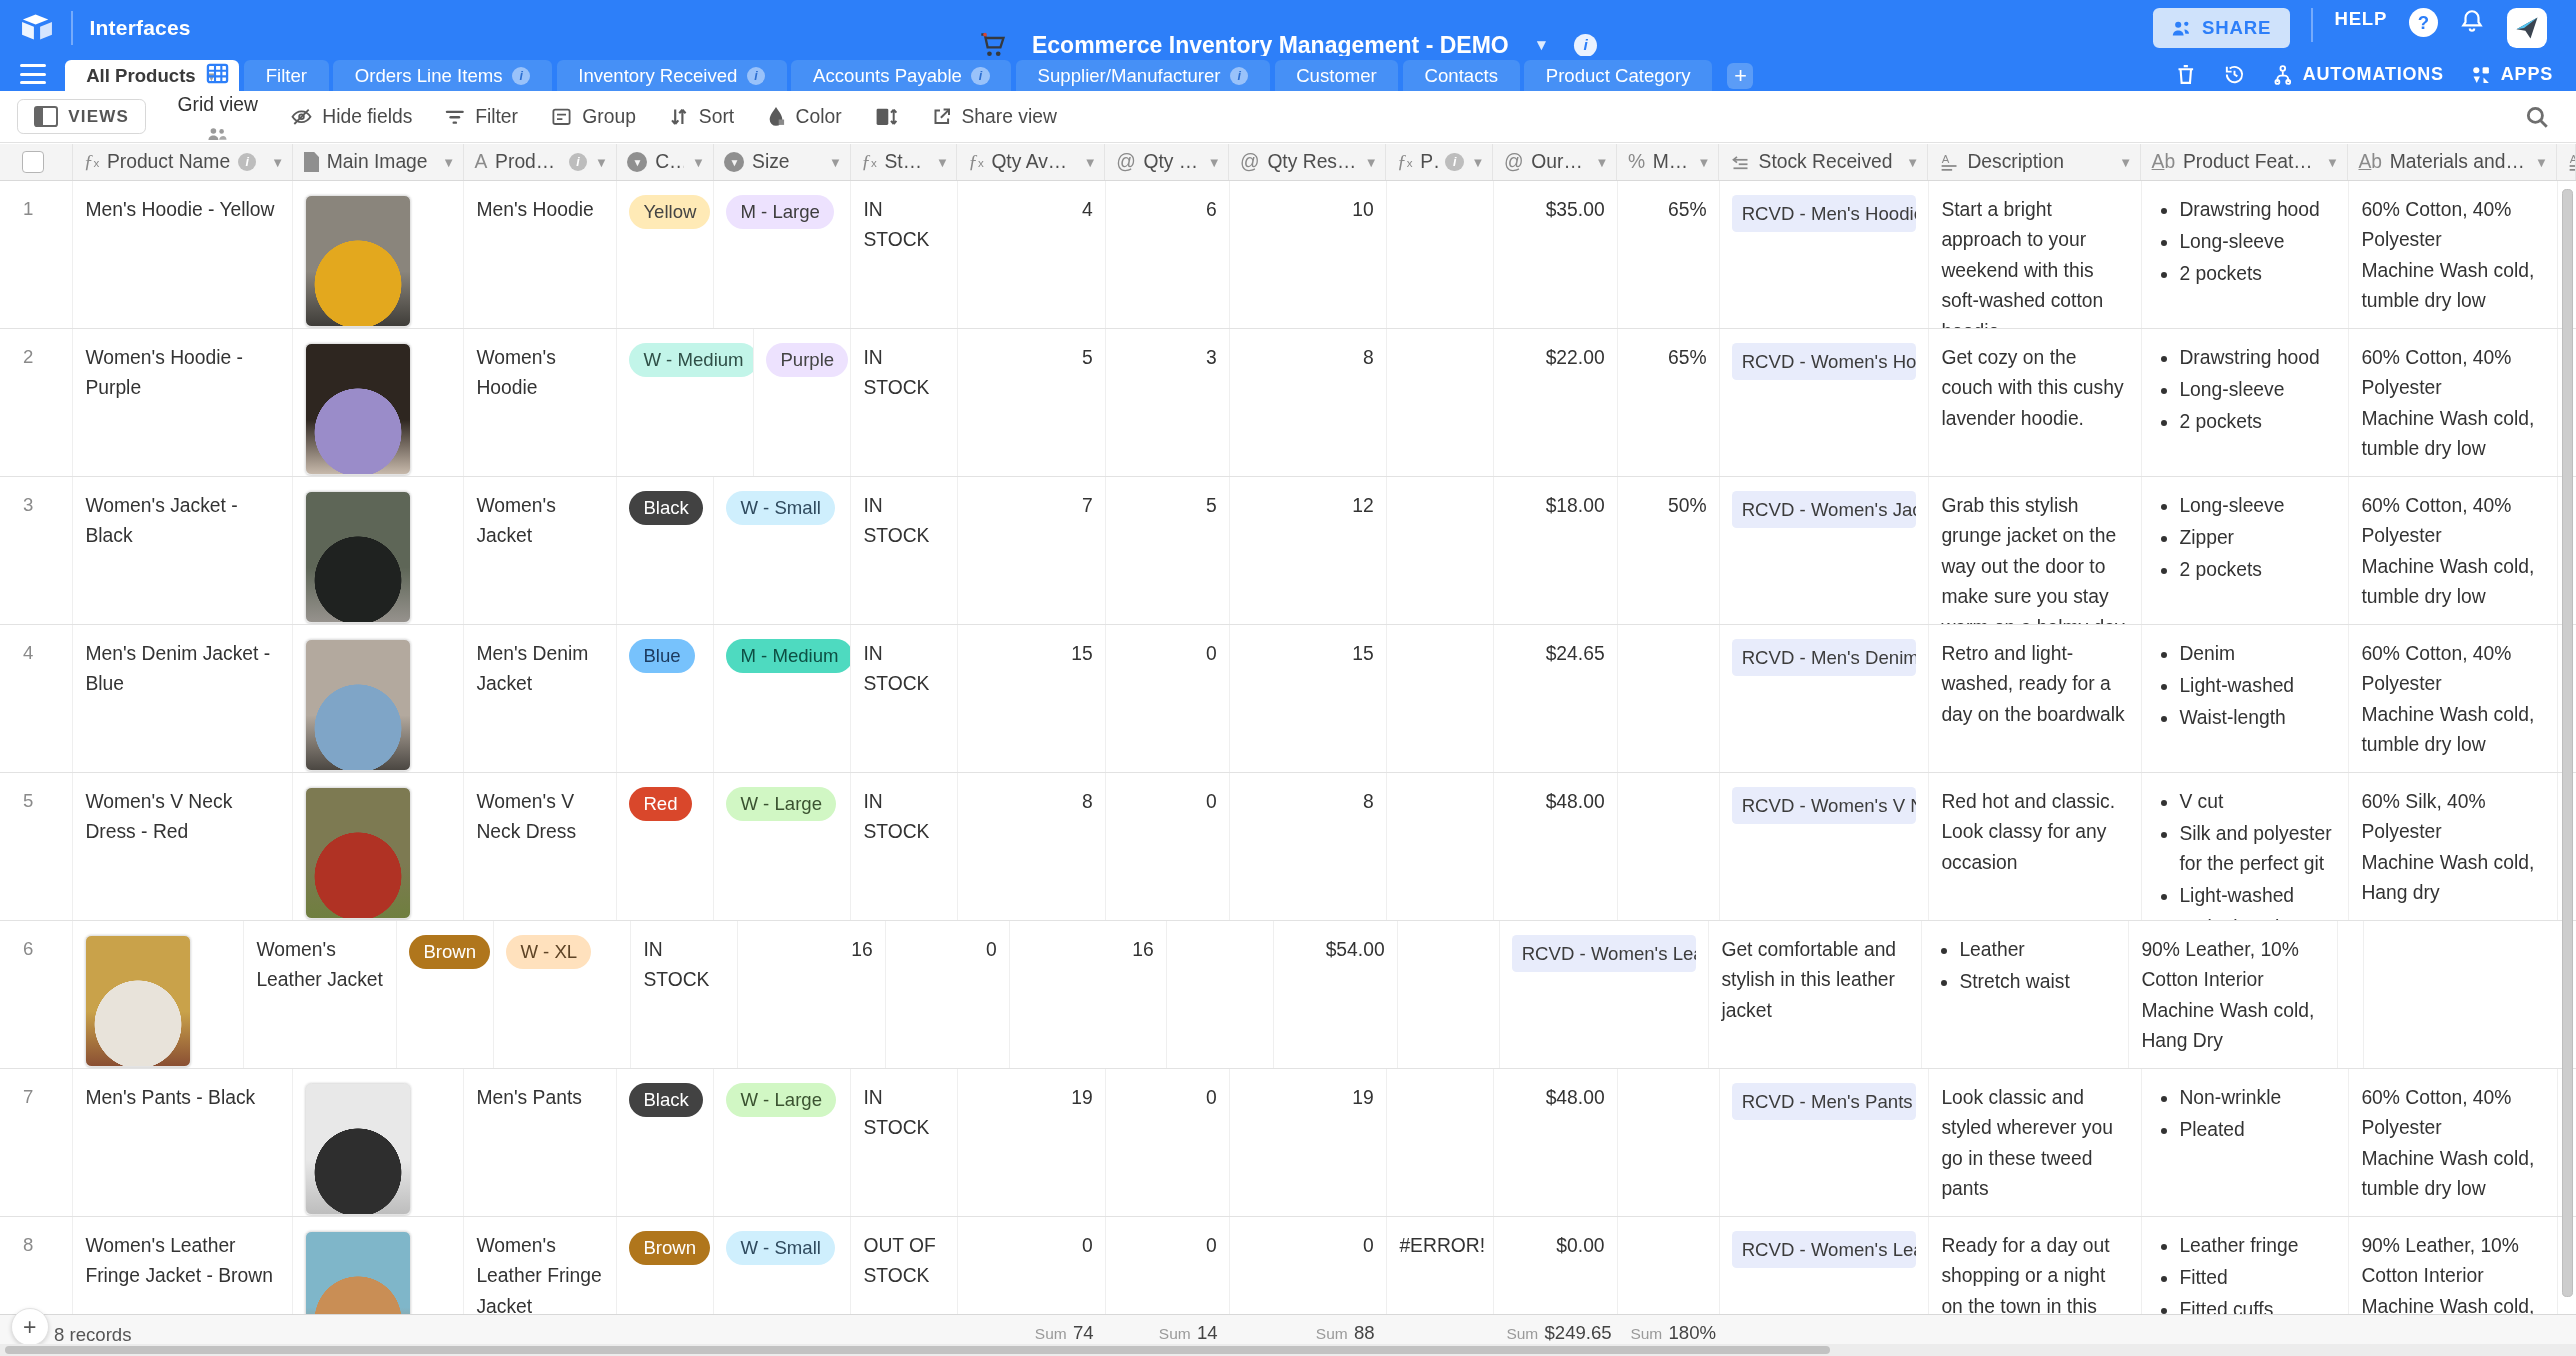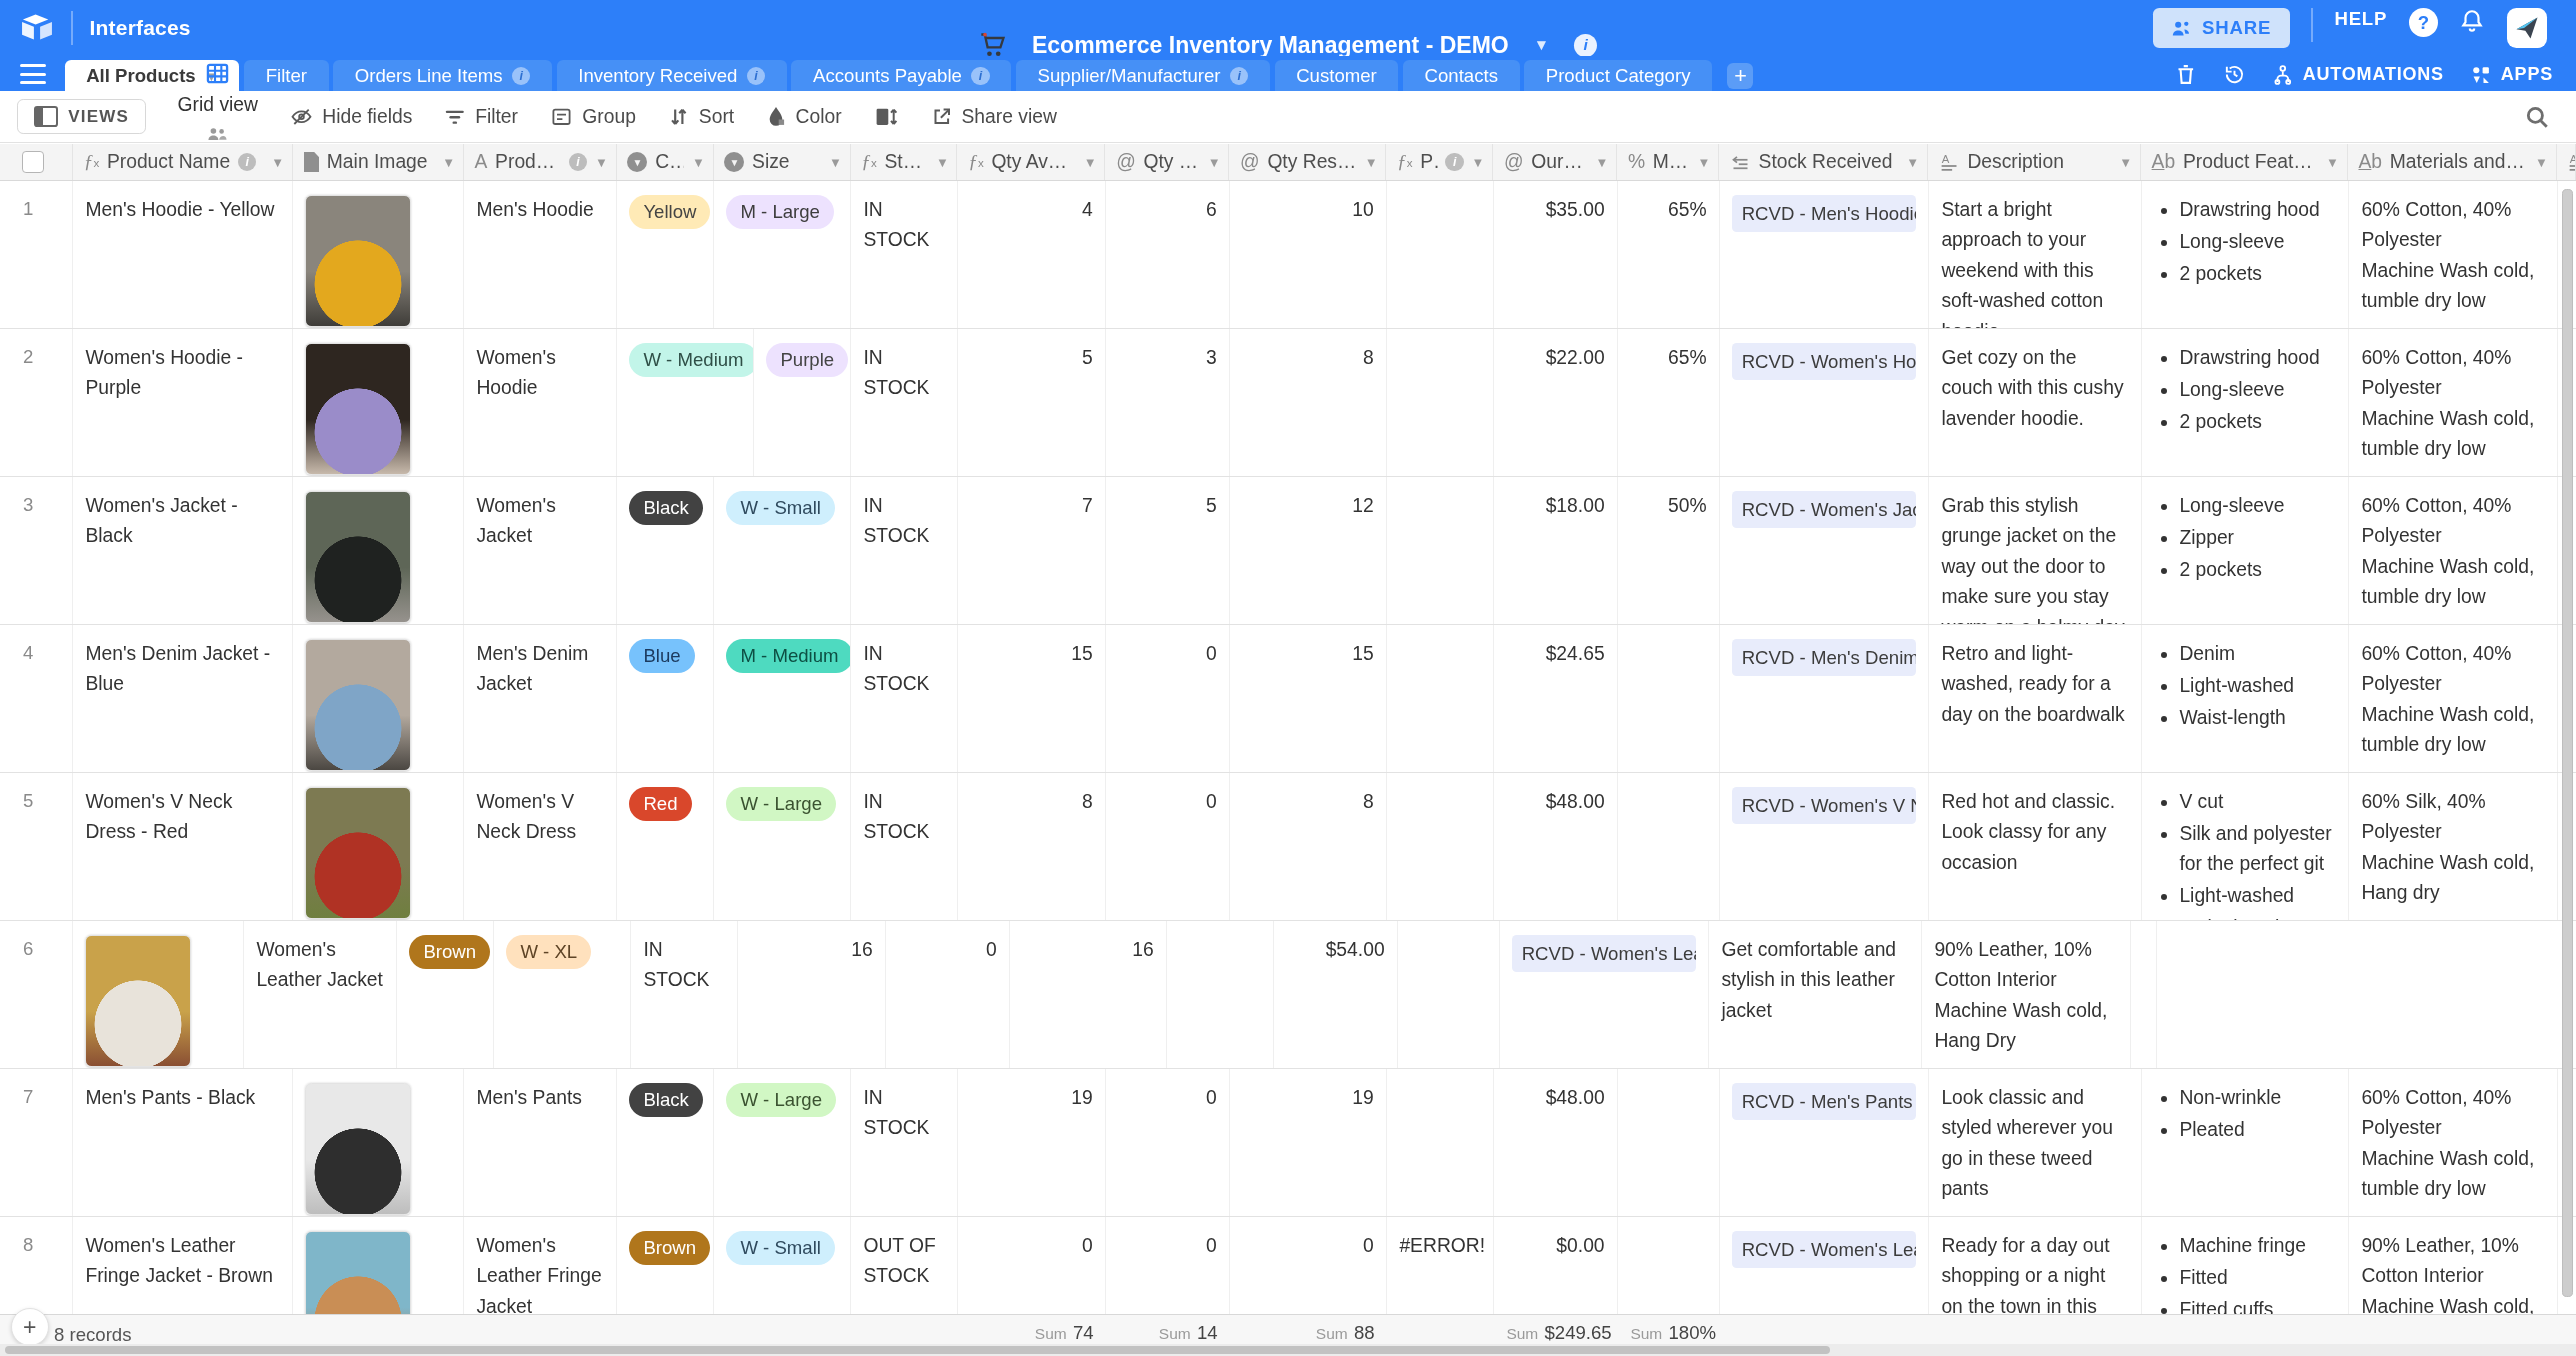--- a/index.html
+++ b/index.html
@@ -610,20 +610,26 @@
           <div class="cell num" style="width: 148px; flex: 0 0 auto;">16</div>
           <div class="cell num" style="width: 124px; flex: 0 0 auto;">0</div>
           <div class="cell num" style="width: 157px; flex: 0 0 auto;">16</div>
           <div class="cell" style="width: 107px; flex: 0 0 auto;"></div>
           <div class="cell num" style="width: 124px; flex: 0 0 auto;">$54.00</div>
           <div class="cell num" style="width: 102px; flex: 0 0 auto;"></div>
           <div class="cell" style="width: 209px; flex: 0 0 auto;">
             <div class="lchip" style="background: rgb(232, 236, 251);">RCVD - Women's Leather Jack</div>
           </div>
           <div class="cell" style="width: 213px; flex: 0 0 auto;">Get comfortable and stylish in this leather jacket</div>
+          <div class="cell" style="width: 207px; flex: 0 0 auto;">
+            <ul>
+              <li>Leather</li>
+              <li>Stretch waist</li>
+            </ul>
+          </div>
           <div class="cell" style="width: 209px; flex: 0 0 auto;">
             <div>90% Leather, 10% Cotton Interior</div>
             <div>Machine Wash cold, Hang Dry</div>
           </div>
           <div class="cell" style="width: 19.3px; flex: 0 0 auto;"></div>
         </div>
         <div class="grow">
           <div class="rownum-cell" style="width: 73px; flex: 0 0 auto;">7</div>
           <div class="cell" style="width: 220px; flex: 0 0 auto;">Men's Pants - Black</div>
           <div class="cell" style="width: 171px; flex: 0 0 auto;">
@@ -670,21 +676,21 @@
           <div class="cell num" style="width: 157px; flex: 0 0 auto;">0</div>
           <div class="cell" style="width: 107px; flex: 0 0 auto;">#ERROR!</div>
           <div class="cell num" style="width: 124px; flex: 0 0 auto;">$0.00</div>
           <div class="cell num" style="width: 102px; flex: 0 0 auto;"></div>
           <div class="cell" style="width: 209px; flex: 0 0 auto;">
             <div class="lchip" style="background: rgb(232, 236, 251);">RCVD - Women's Leather Frin</div>
           </div>
           <div class="cell" style="width: 213px; flex: 0 0 auto;">Ready for a day out shopping or a night on the town in this leather fringe jacket.</div>
           <div class="cell" style="width: 207px; flex: 0 0 auto;">
             <ul>
-              <li>Machine fringe</li>
+              <li>Leather fringe</li>
               <li>Fitted</li>
               <li>Fitted cuffs</li>
             </ul>
           </div>
           <div class="cell" style="width: 209px; flex: 0 0 auto;">
             <div>90% Leather, 10% Cotton Interior</div>
             <div>Machine Wash cold, Hang Dry</div>
           </div>
           <div class="cell" style="width: 19.3px; flex: 0 0 auto;"></div>
         </div>

